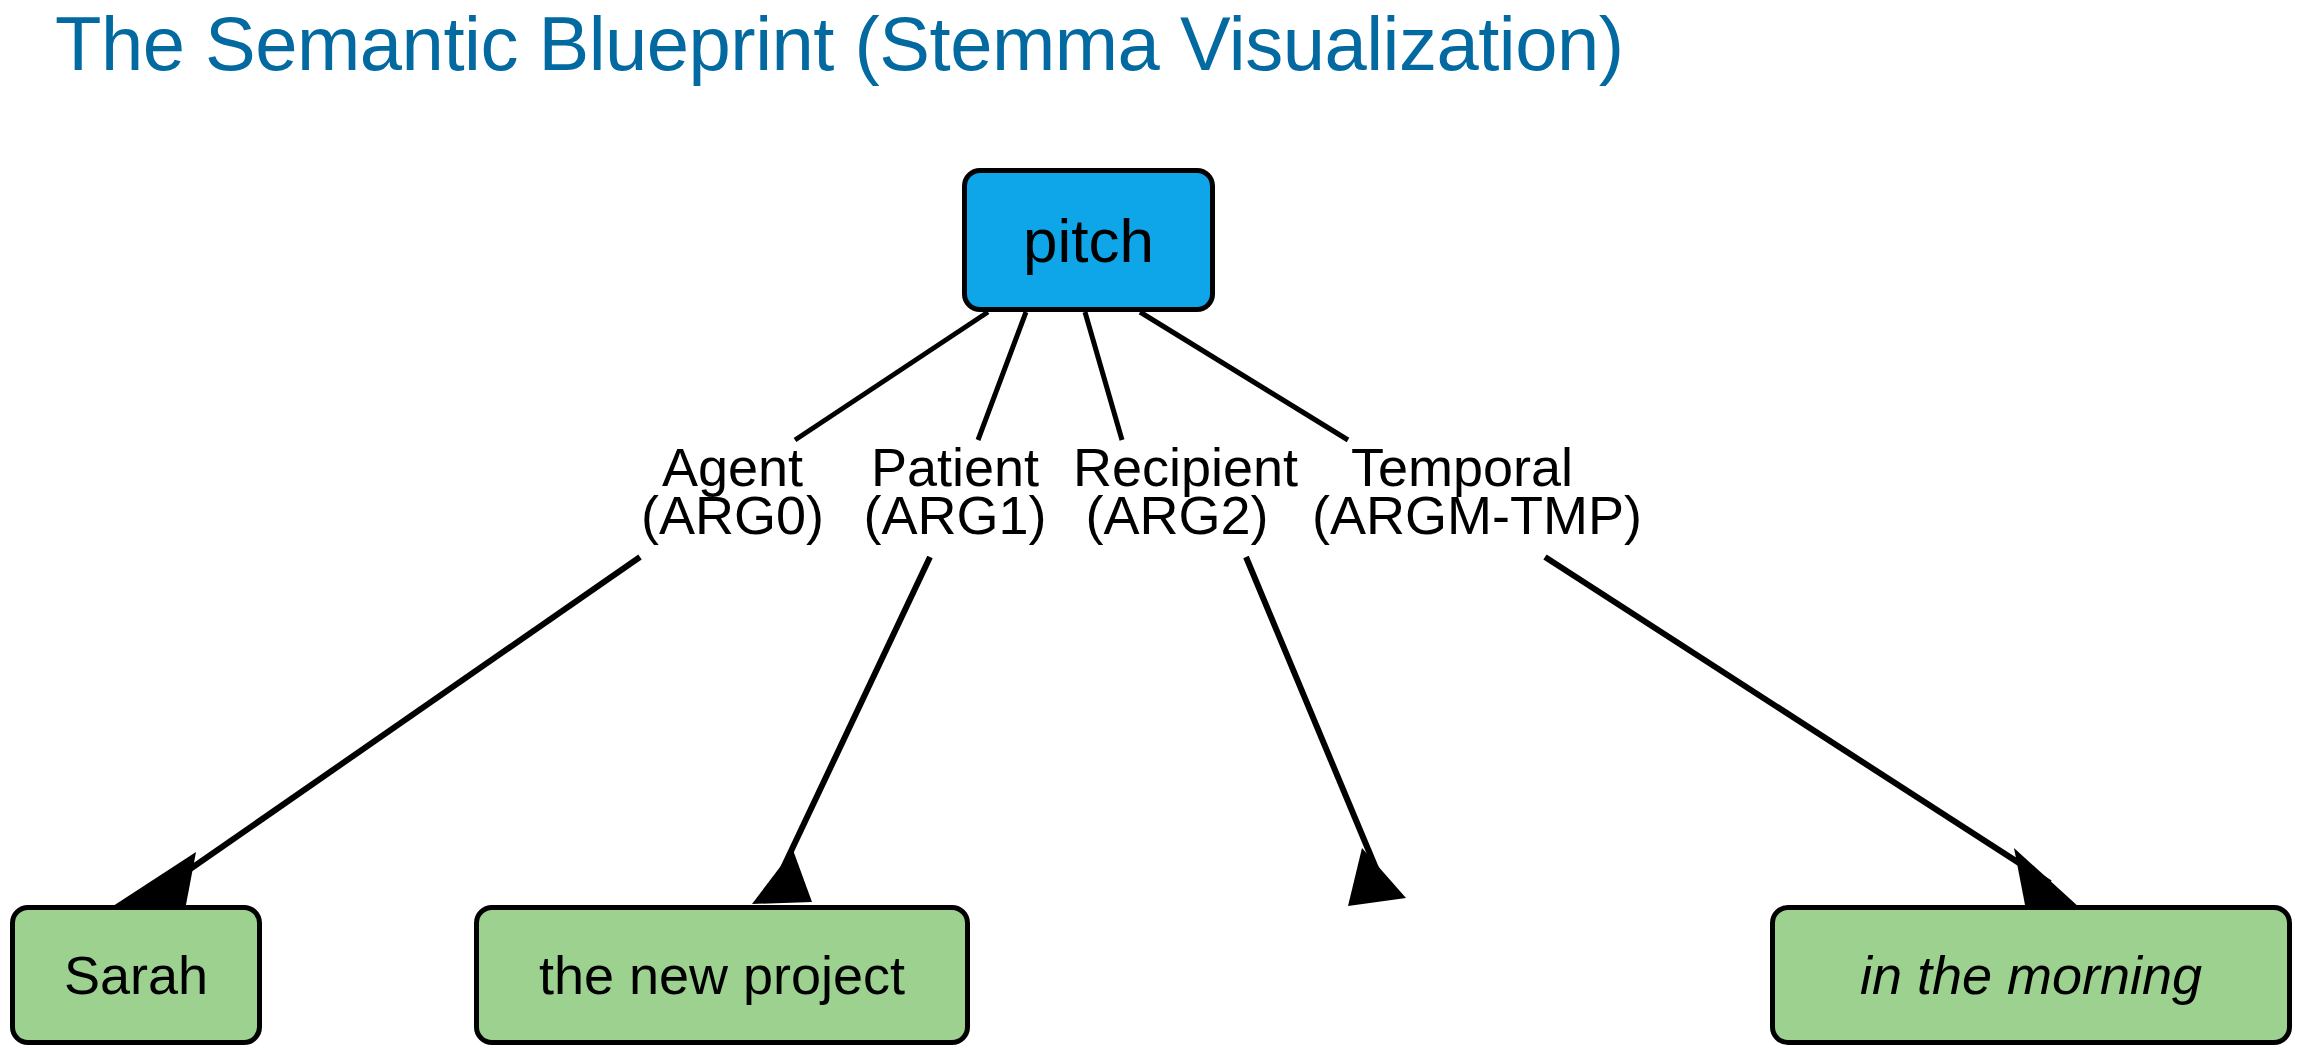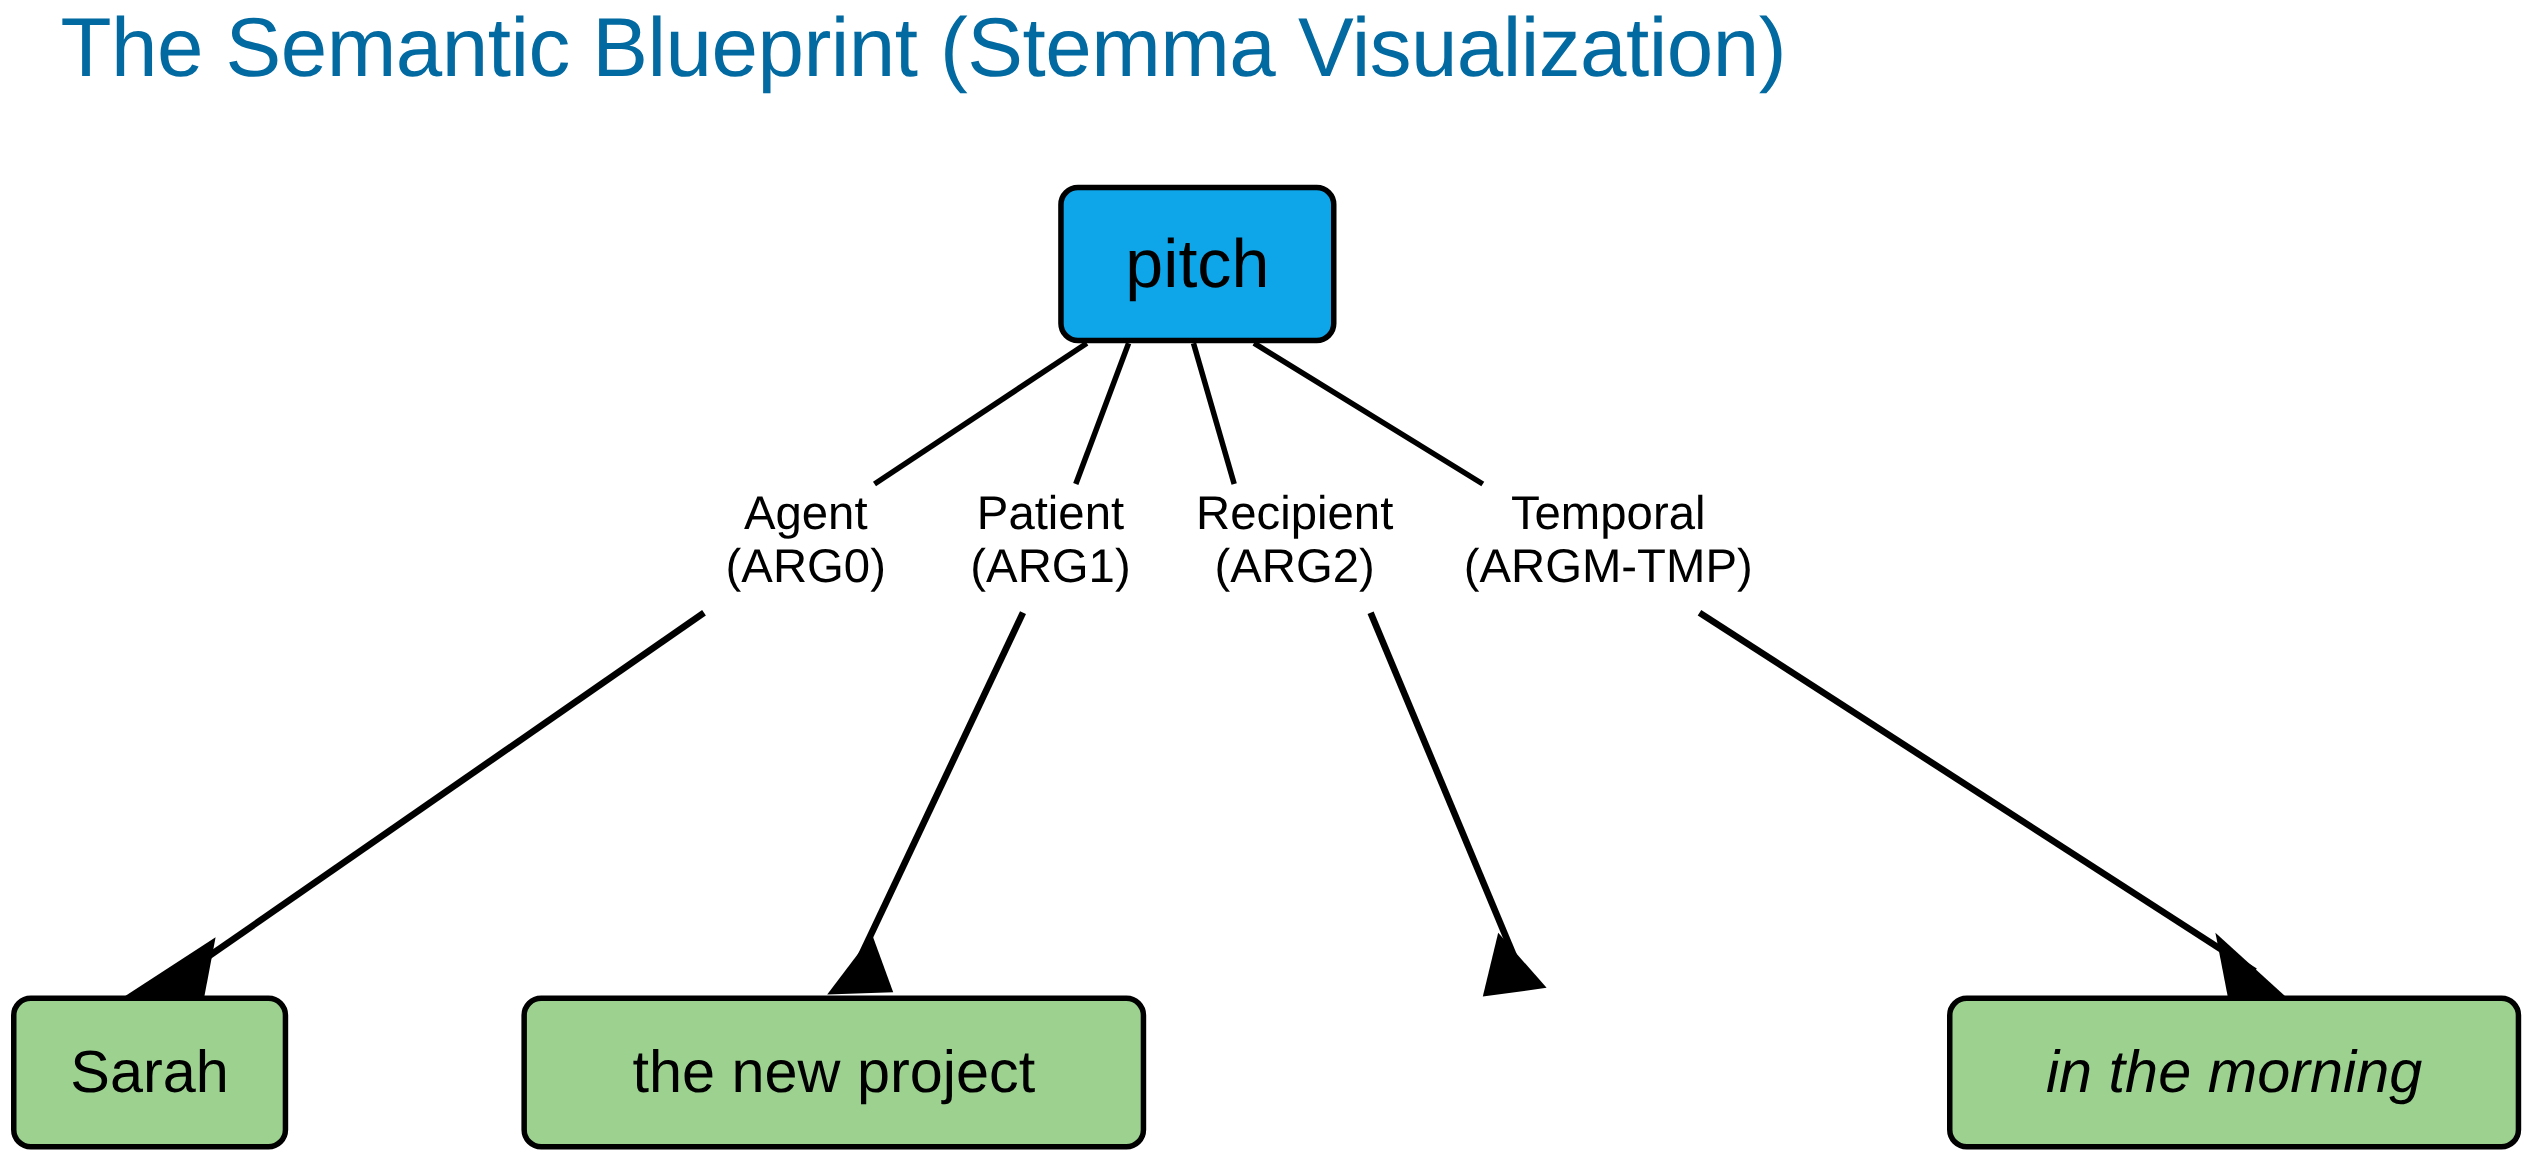--- a/index.html
+++ b/index.html
@@ -74,21 +74,21 @@
   }
   .node-arg {
     background: #9CD190;
     font-size: 54px;
   }
 
   
   .role-label {
     position: absolute;
     text-align: center;
-    font-size: 43px;
+    font-size: 54px;
     line-height: 48px;
     white-space: nowrap;
     color: #000000;
   }
   .role-label .role-name { display: block; }
   .role-label .role-code { display: block; }
 </style>
 </head>
 <body>
 
@@ -138,21 +138,21 @@
 
   <div class="role-label" style="left:1312px; top:443px; width:300px;">
     <span class="role-name">Temporal</span>
     <span class="role-code">(ARGM-TMP)</span>
   </div>
 
   <div class="node node-arg" style="left:10px; top:905px; width:252px; height:140px;">
     <span>Sarah</span>
   </div>
 
-  <div class="node node-arg" style="left:474px; top:905px; width:568px; height:140px;">
+  <div class="node node-arg" style="left:474px; top:905px; width:496px; height:140px;">
     <span>the new project</span>
   </div>
 
 
   <div class="node node-arg" style="left:1770px; top:905px; width:522px; height:140px;font-style:italic;">
     <span>in the morning</span>
   </div>
 
 </div>
 

